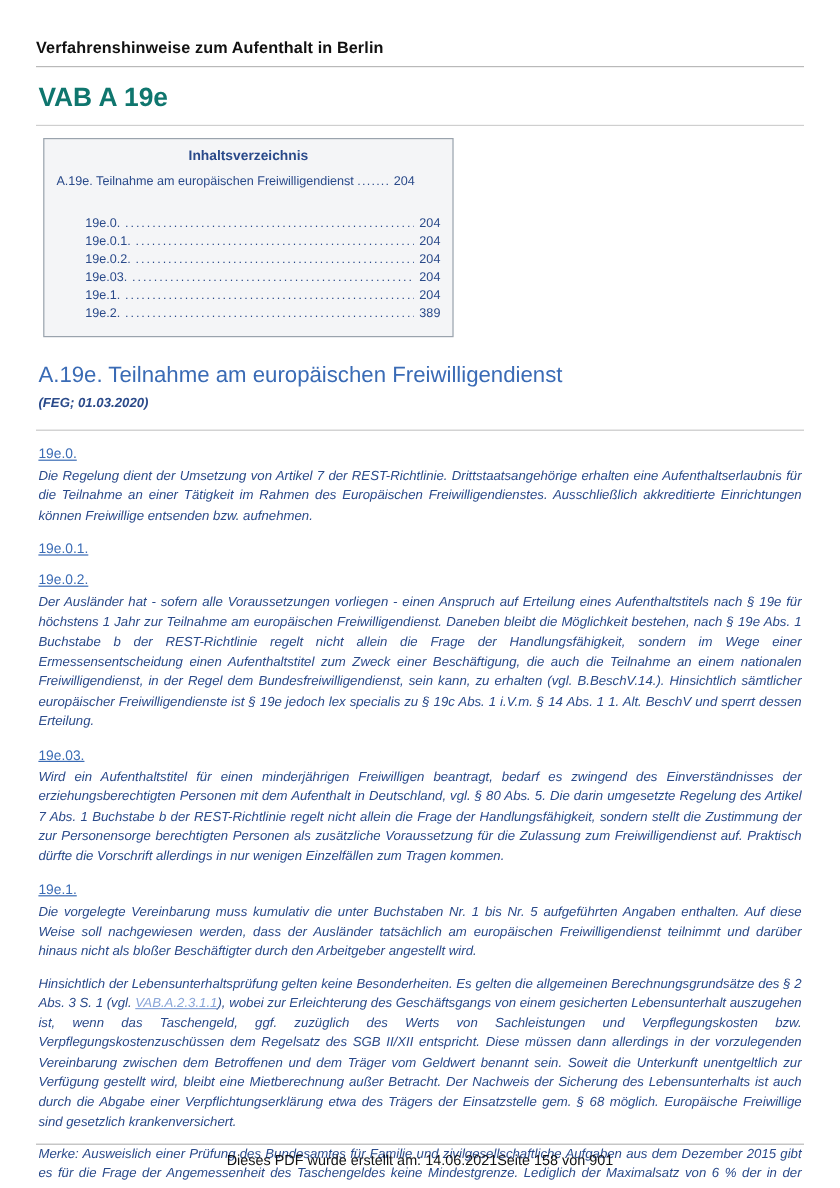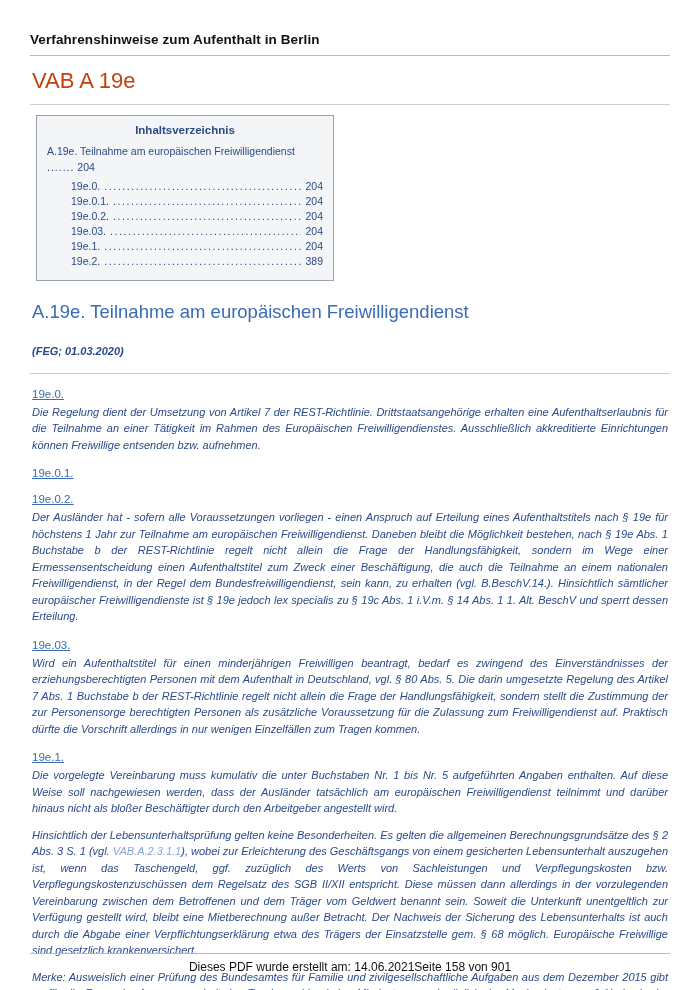--- a/index.html
+++ b/index.html
@@ -35,45 +35,45 @@
     border-top: 1px solid #b9b9b9;
     margin: 8px 0 0 0;
   }
   .rule-thin {
     border: 0;
     border-top: 1px solid #cfcfcf;
     margin: 10px 0 0 0;
   }
   .vab-title {
     font-size: 22px;
-    font-weight: normal;
-    color: #c2410c;
+    font-weight: bold;
+    color: #0f766e;
     margin: 12px 0 8px 2px;
   }
   
   .toc-box {
     margin: 10px 0 0 6px;
-    width: 298px;
+    width: 342px;
     border: 1px solid #9aa3ad;
     background: #f4f5f7;
     box-sizing: border-box;
     padding: 8px 10px 10px 10px;
   }
   .toc-title {
     text-align: center;
     font-size: 11.5px;
     font-weight: bold;
     color: #2a4a8a;
     margin-bottom: 8px;
   }
   .toc-lead {
     font-size: 10.5px;
     color: #2a4a8a;
     line-height: 1.5;
-    margin-bottom: 4px;
+    margin-bottom: 20px;
   }
   .toc-lead .dots { letter-spacing: 1px; }
   .toc-row {
     display: flex;
     align-items: baseline;
     font-size: 10.5px;
     color: #2a4a8a;
     margin: 3px 0 3px 24px;
   }
   .toc-row .label { white-space: nowrap; }
@@ -87,21 +87,21 @@
   }
   .toc-row .pg { white-space: nowrap; }
   
   .section-heading {
     margin: 20px 0 0 2px;
     font-size: 18.5px;
     color: #3a6bb5;
     font-weight: normal;
   }
   .feg {
-    margin: 22px 0 0 2px;
+    margin: 7px 0 0 2px;
     font-size: 11px;
     font-style: italic;
     font-weight: bold;
     color: #2a4a8a;
   }
   .sep {
     border: 0;
     border-top: 1px solid #c9c9c9;
     margin: 16px 0 0 0;
   }
@@ -116,20 +116,21 @@
     margin: 0 2px 0 2px;
     font-size: 11px;
     line-height: 1.5;
     font-style: italic;
     color: #2a4a8a;
     text-align: justify;
   }
   .para b { font-weight: normal; }
   .para .lightlink {
     color: #8aa6d8;
+    text-decoration: underline;
   }
   .gap { height: 10px; }
   
   .footer {
     position: absolute;
     left: 30px;
     right: 30px;
     bottom: 16px;
   }
   .footer-rule {

